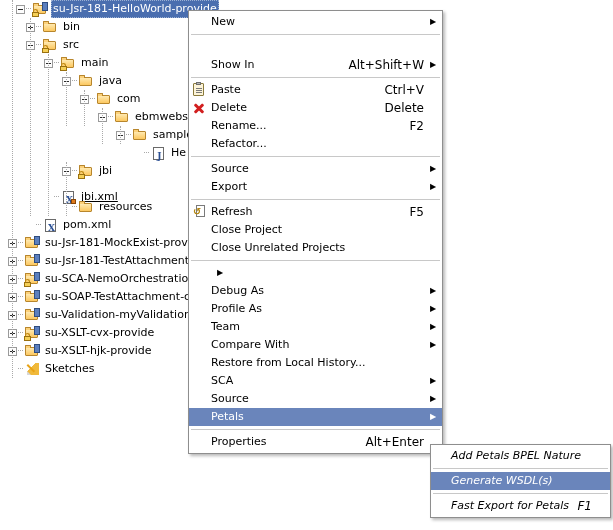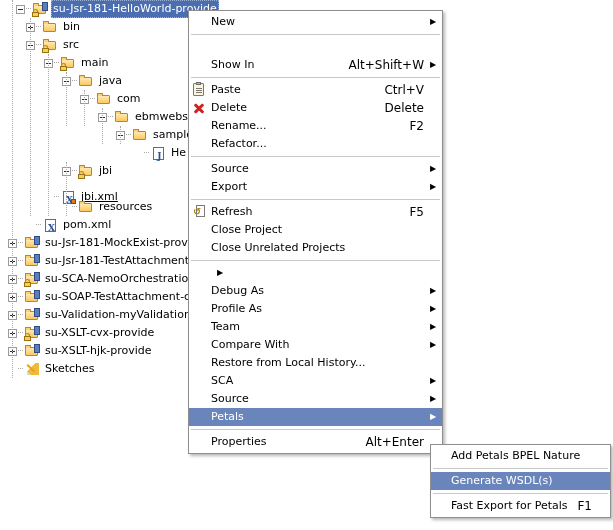--- a/index.html
+++ b/index.html
@@ -115,21 +115,21 @@
 
   
   .menu{
     position:absolute;background:#ffffff;
     border:1px solid #8e8e8e;
     box-shadow:2px 2px 3px rgba(0,0,0,0.28);
     padding:2px 0;
     box-sizing:border-box;
   }
   #main-menu{left:188px;top:10px;width:255px;}
-  #sub-menu{left:430px;top:444px;width:181px;}
+  #sub-menu{left:430px;top:444px;width:181px;font-style:italic;}
 
   .mi{
     position:relative;height:18px;line-height:18px;
     display:flex;align-items:center;
     padding:0 4px 0 0;white-space:nowrap;cursor:default;
   }
   .mi .mico{width:22px;height:16px;position:relative;flex:0 0 auto;}
   .mi .mlabel{flex:1 1 auto;font-size:11px;padding-left:0px;}
   .mi .maccel{flex:0 0 auto;font-size:12px;padding-right:4px;}
   .mi .marrow{

